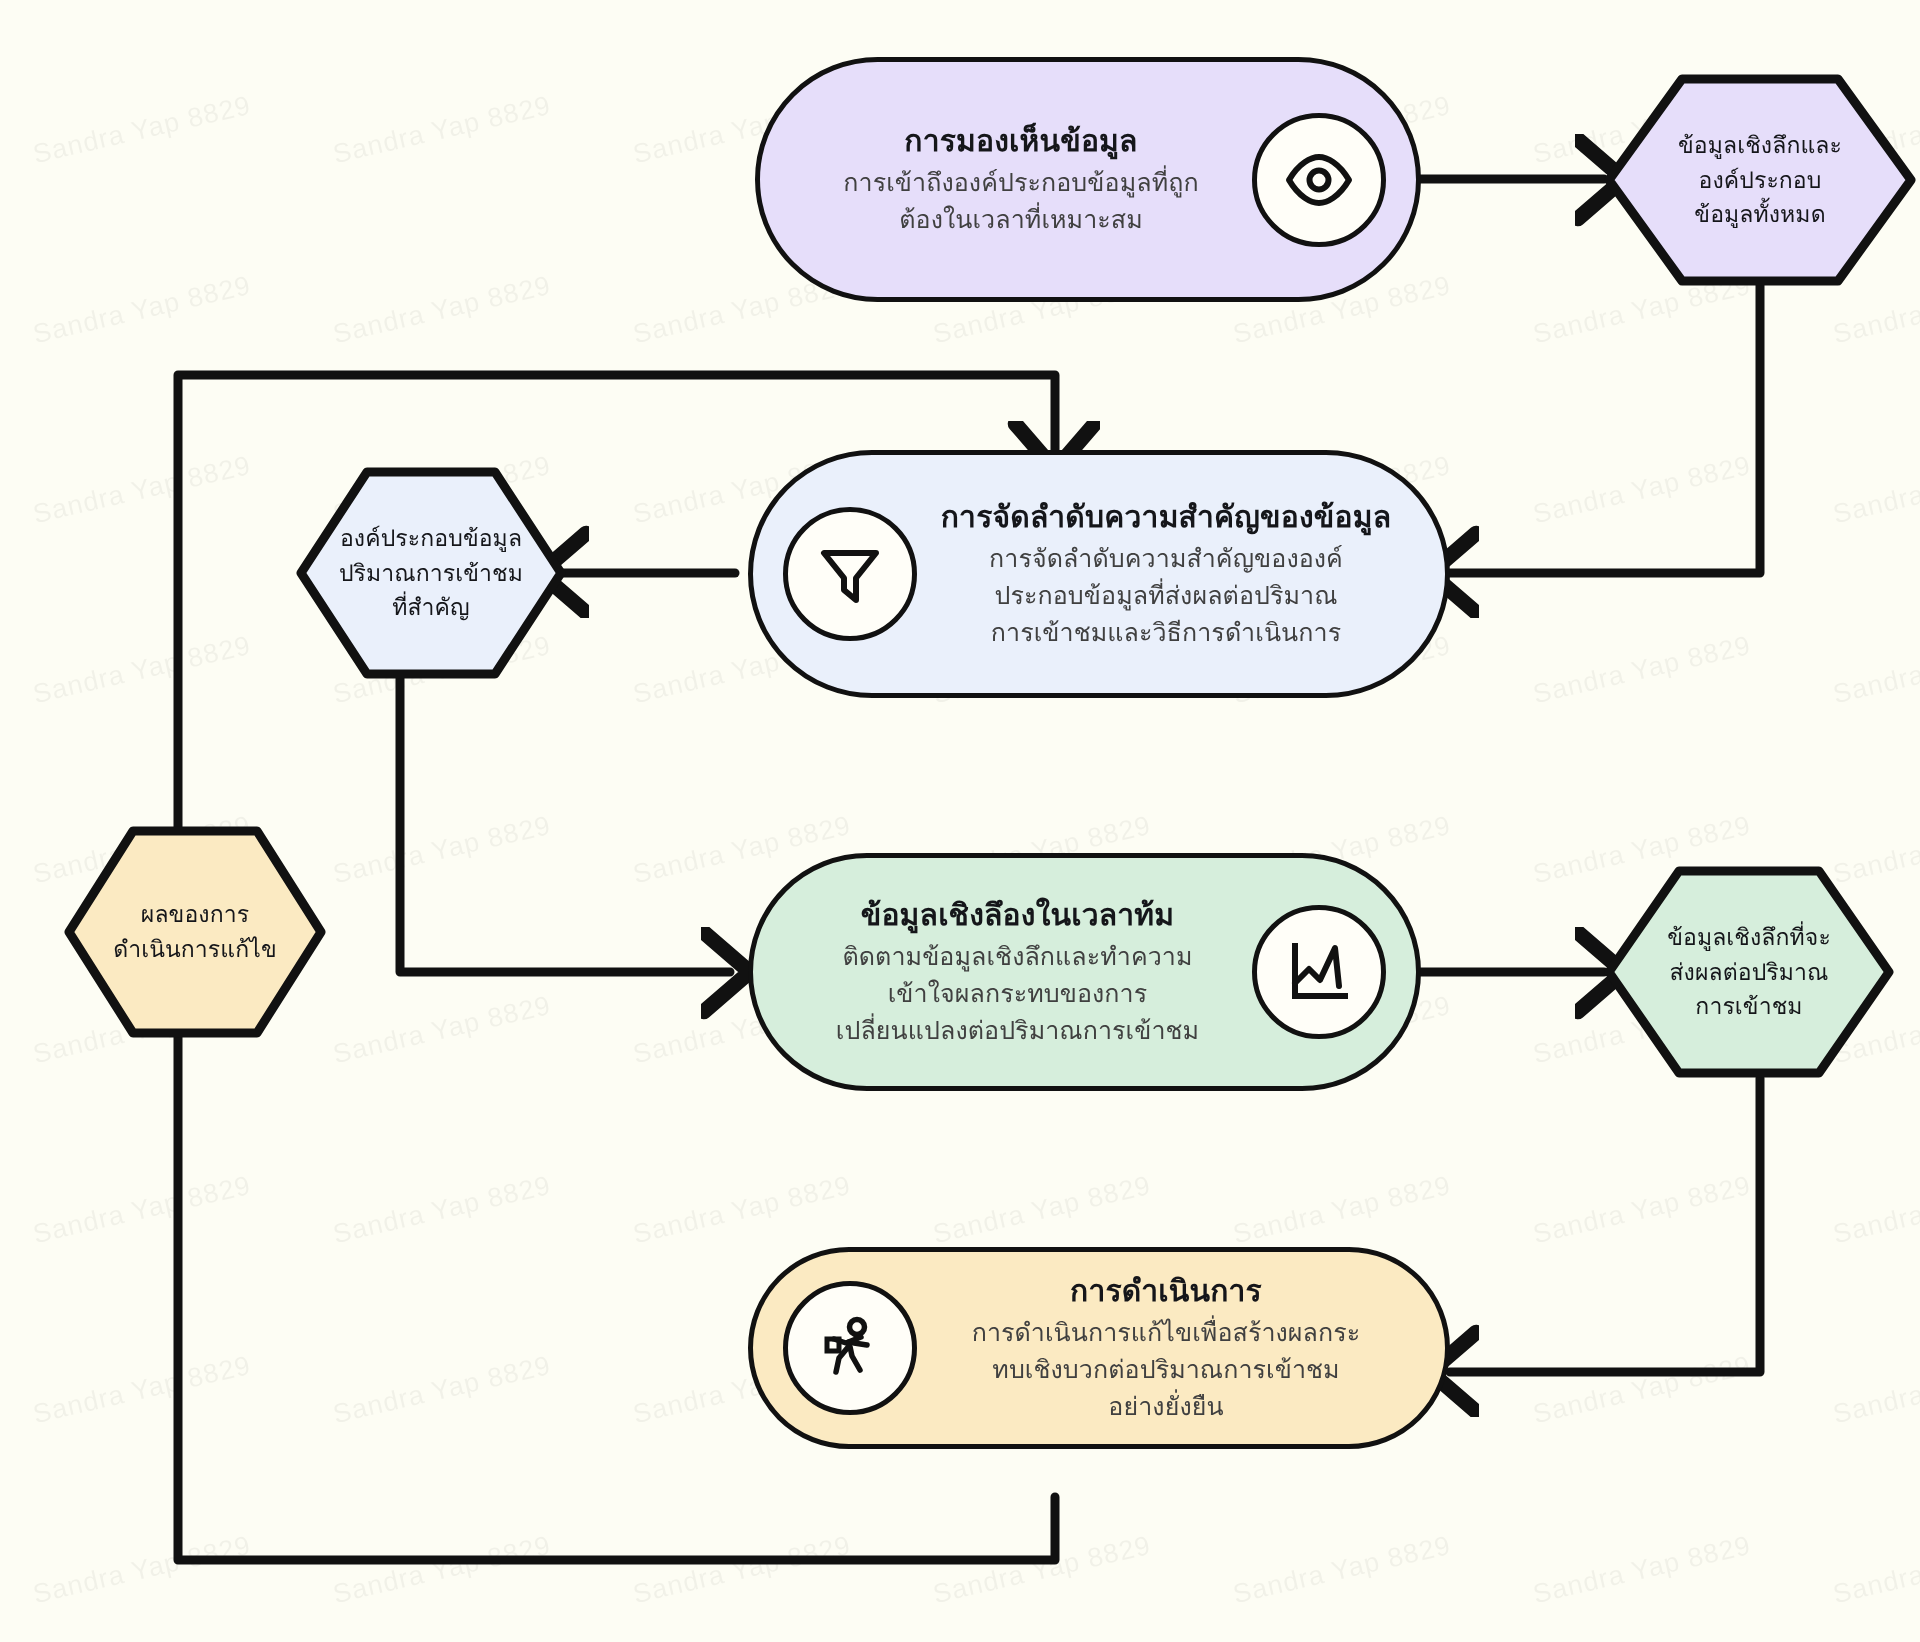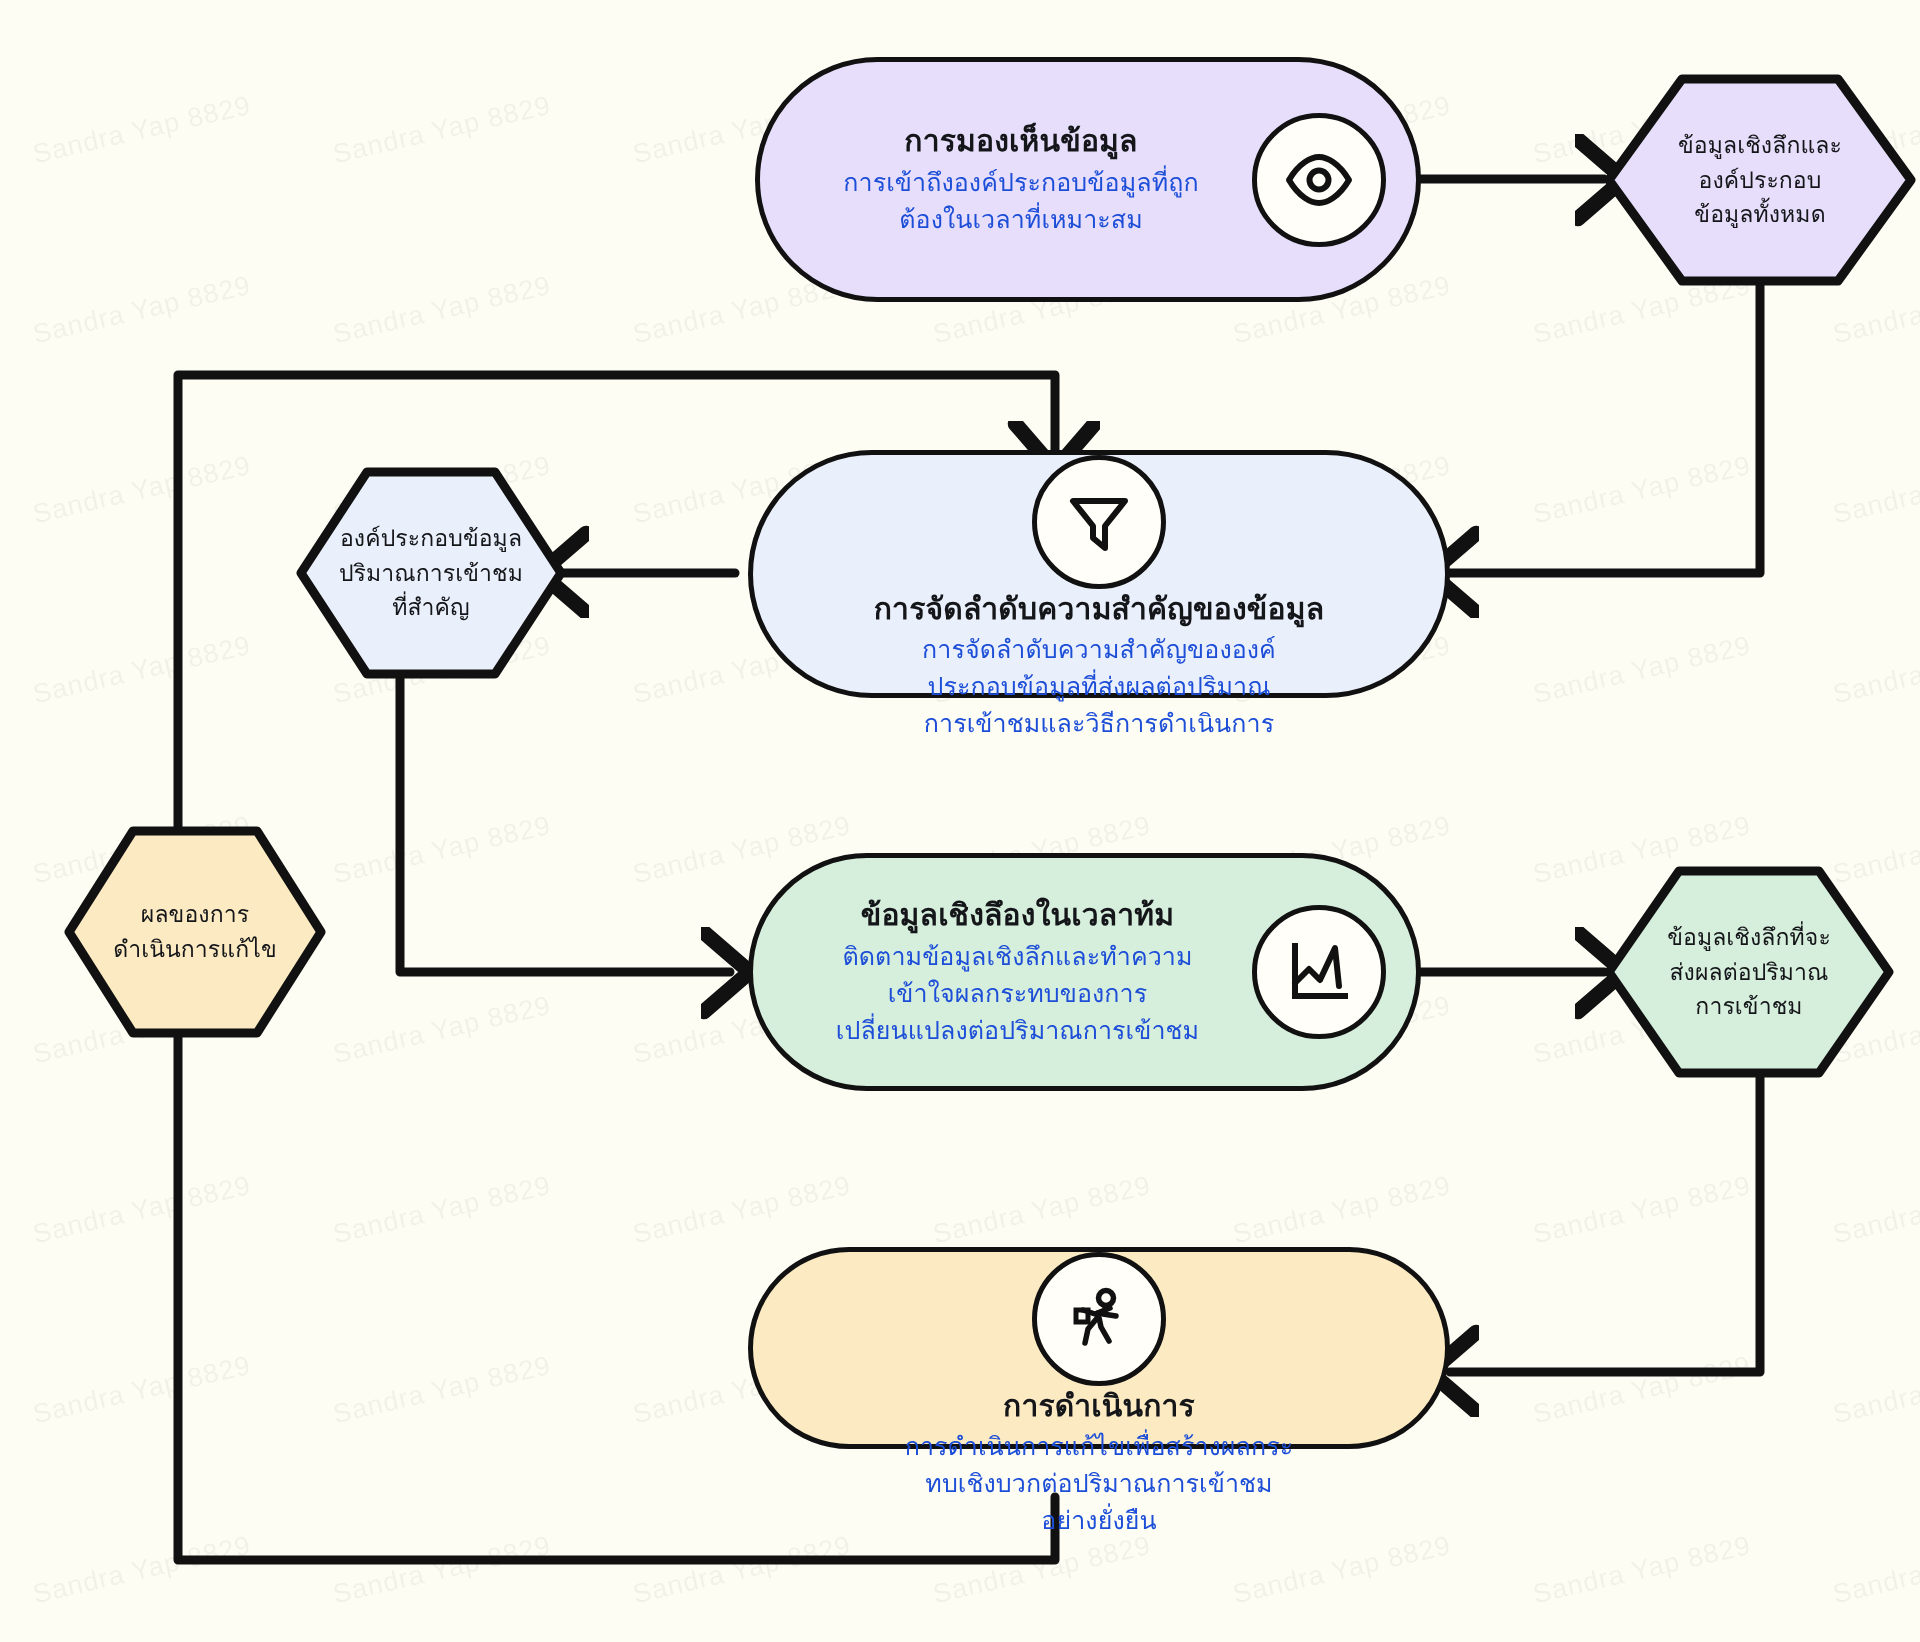--- a/index.html
+++ b/index.html
@@ -24,32 +24,32 @@
   #wires{position:absolute;left:0;top:0;width:1920px;height:1642px;pointer-events:none;}
 
   
   .node{
     position:absolute;box-sizing:border-box;
     border:5px solid #111;border-radius:999px;
     display:flex;align-items:center;
     padding:0 30px;
   }
   .node.icon-right{flex-direction:row;}
-  .node.icon-left{flex-direction:column;}
+  .node.icon-left{flex-direction:row;}
   .node .txtwrap{
     flex:1 1 auto;display:flex;flex-direction:column;
     align-items:center;justify-content:center;text-align:center;
     padding:0 6px;
   }
   .node .ntitle{
     font-size:30px;font-weight:bold;color:#15161a;
     line-height:1.34;margin-bottom:2px;letter-spacing:.2px;
   }
   .node .ndesc{
-    font-size:25px;color:#1d4ed8;line-height:1.48;letter-spacing:.1px;
+    font-size:25px;color:#404040;line-height:1.48;letter-spacing:.1px;
   }
   .iconcircle{
     flex:0 0 auto;width:124px;height:124px;border-radius:50%;
     background:#FFFEF8;border:5px solid #111;
     display:flex;align-items:center;justify-content:center;
   }
   .iconcircle svg{display:block;}
 
   
   .hex{position:absolute;}

